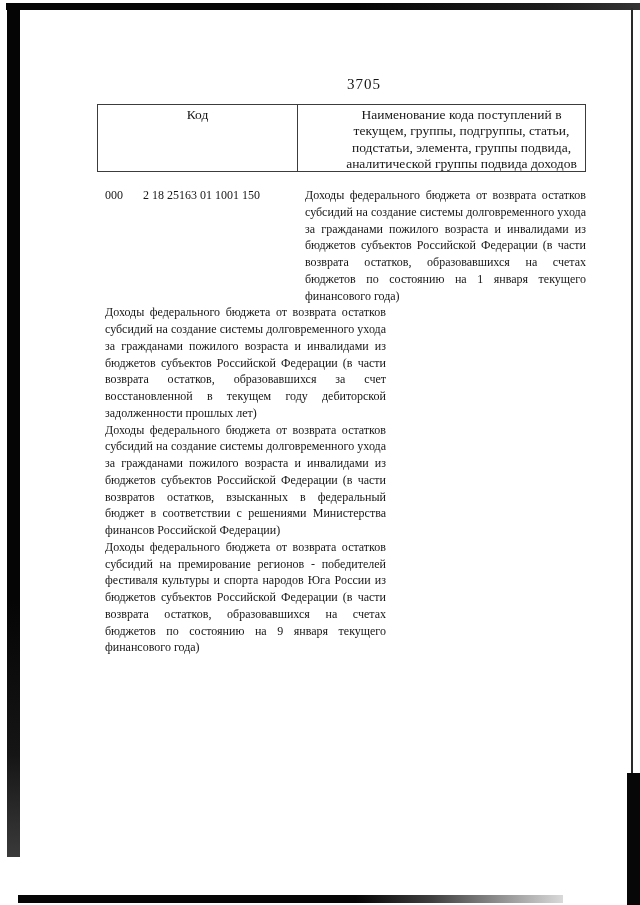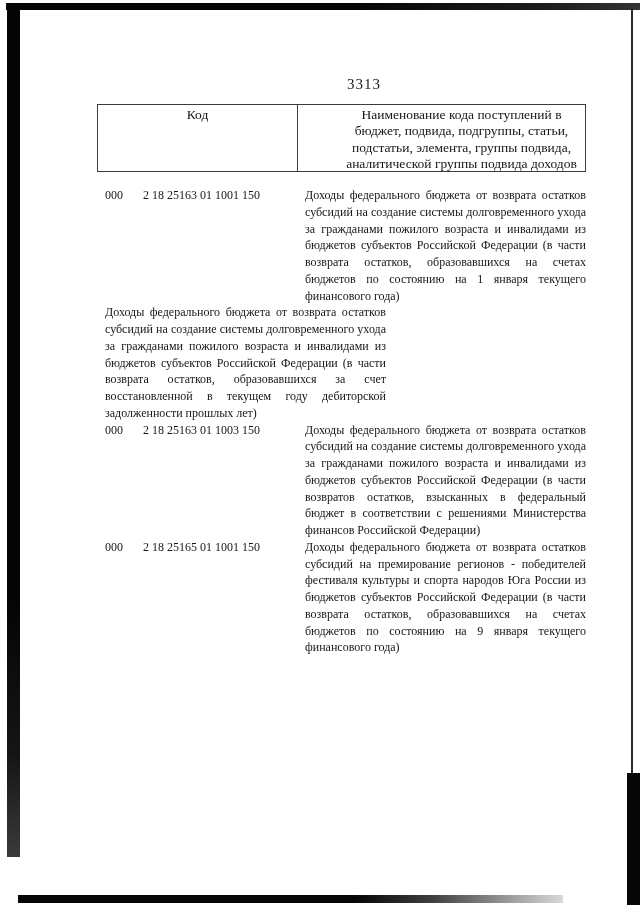--- a/index.html
+++ b/index.html
@@ -116,49 +116,43 @@
 <body>
 
 <div class="scan-page">
 
   <div class="edge-top"></div>
   <div class="edge-left"></div>
   <div class="edge-right-line"></div>
   <div class="edge-right-blob"></div>
   <div class="edge-bottom"></div>
 
-  <div class="page-number">3313</div>
+  <div class="page-number">3705</div>
 
   <div class="tbl-head">
     <div class="col-code">Код</div>
-    <div class="col-name">Наименование кода поступлений в бюджет, подвида, подгруппы, статьи, подстатьи, элемента, группы подвида, аналитической группы подвида доходов</div>
+    <div class="col-name">Наименование кода поступлений в текущем, группы, подгруппы, статьи, подстатьи, элемента, группы подвида, аналитической группы подвида доходов</div>
   </div>
 
   <div class="tbl-body">
 
     <div class="row">
       <div class="cell-code">
         <span class="admin">000</span><span>2 18 25163 01 1001 150</span>
       </div>
       <div class="cell-name">Доходы федерального бюджета от возврата остатков субсидий на создание системы долговременного ухода за гражданами пожилого возраста и инвалидами из бюджетов субъектов Российской Федерации (в части возврата остатков, образовавшихся на счетах бюджетов по состоянию на 1 января текущего финансового года)</div>
     </div>
 
     <div class="row">
       <div class="cell-name">Доходы федерального бюджета от возврата остатков субсидий на создание системы долговременного ухода за гражданами пожилого возраста и инвалидами из бюджетов субъектов Российской Федерации (в части возврата остатков, образовавшихся за счет восстановленной в текущем году дебиторской задолженности прошлых лет)</div>
     </div>
 
     <div class="row">
-      <div class="cell-code">
-        <span class="admin">000</span><span>2 18 25163 01 1003 150</span>
-      </div>
       <div class="cell-name">Доходы федерального бюджета от возврата остатков субсидий на создание системы долговременного ухода за гражданами пожилого возраста и инвалидами из бюджетов субъектов Российской Федерации (в части возвратов остатков, взысканных в федеральный бюджет в соответствии с решениями Министерства финансов Российской Федерации)</div>
     </div>
 
     <div class="row">
-      <div class="cell-code">
-        <span class="admin">000</span><span>2 18 25165 01 1001 150</span>
-      </div>
       <div class="cell-name">Доходы федерального бюджета от возврата остатков субсидий на премирование регионов - победителей фестиваля культуры и спорта народов Юга России из бюджетов субъектов Российской Федерации (в части возврата остатков, образовавшихся на счетах бюджетов по состоянию на 9 января текущего финансового года)</div>
     </div>
 
   </div>
 
 </div>
 
 </body></html>

